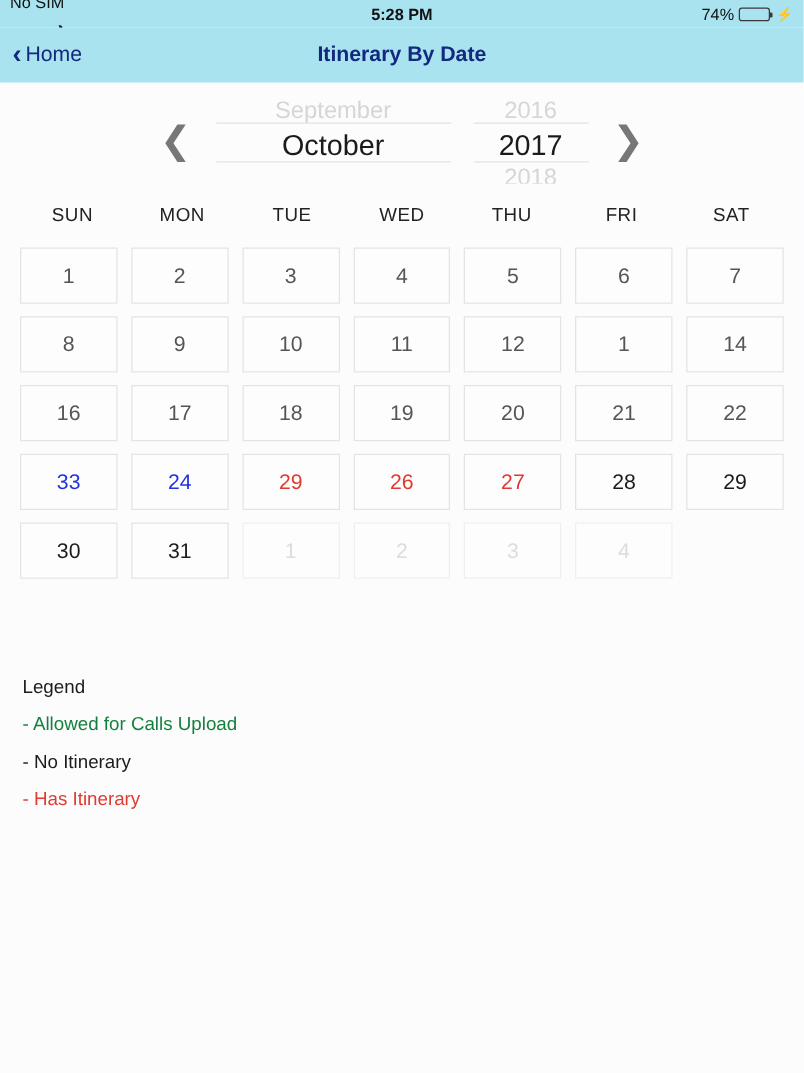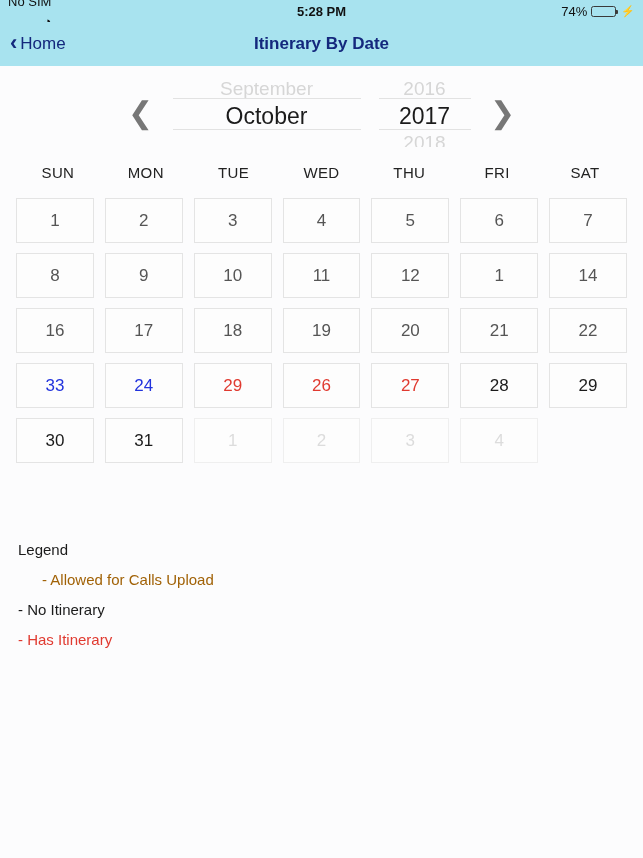--- a/index.html
+++ b/index.html
@@ -218,21 +218,21 @@
   }
   .legend-title {
     font-size: 15px;
     color: #1b1b1b;
     margin-bottom: 13px;
   }
   .legend-item {
     font-size: 15px;
     margin-bottom: 13px;
   }
-  .legend-item.blue  { color: #a16207; margin-left: 24px; }
+  .legend-item.blue  { color: #15803d; }
   .legend-item.black { color: #1b1b1b; }
   .legend-item.red   { color: #e03a30; }
 </style>
 </head>
 <body>
 
 <div id="app">
 
   <div class="status-bar">
     <div class="status-left">

